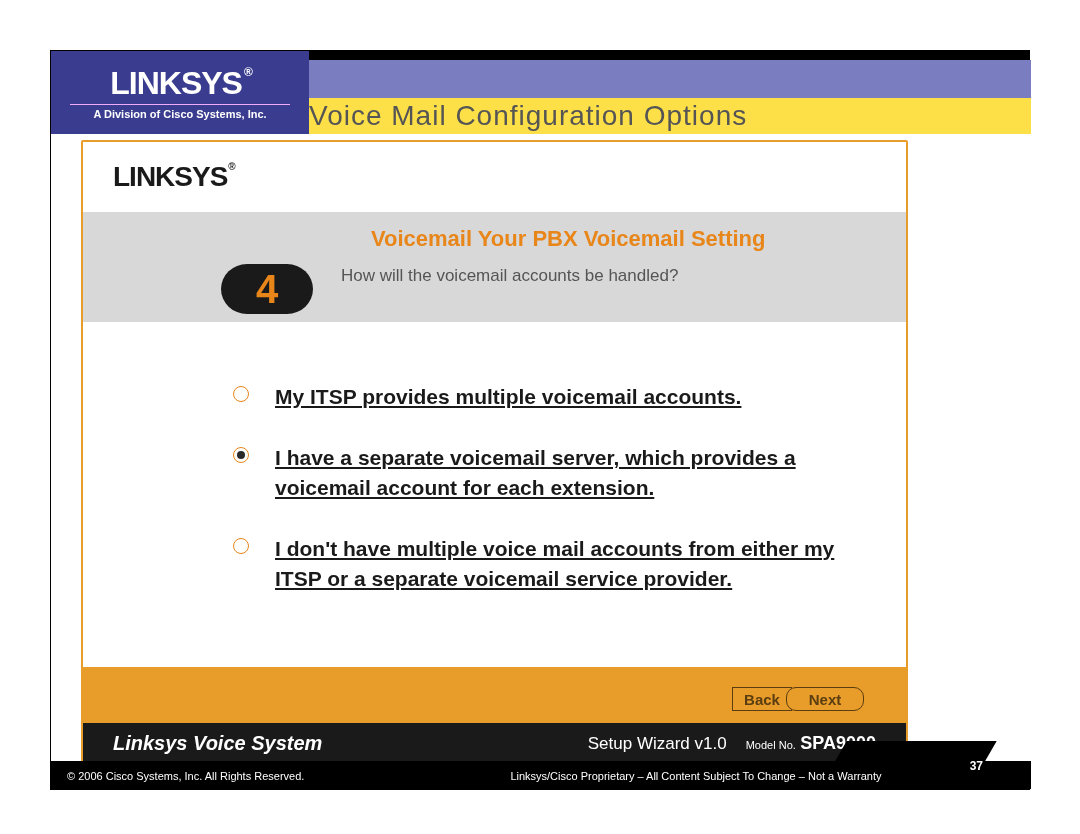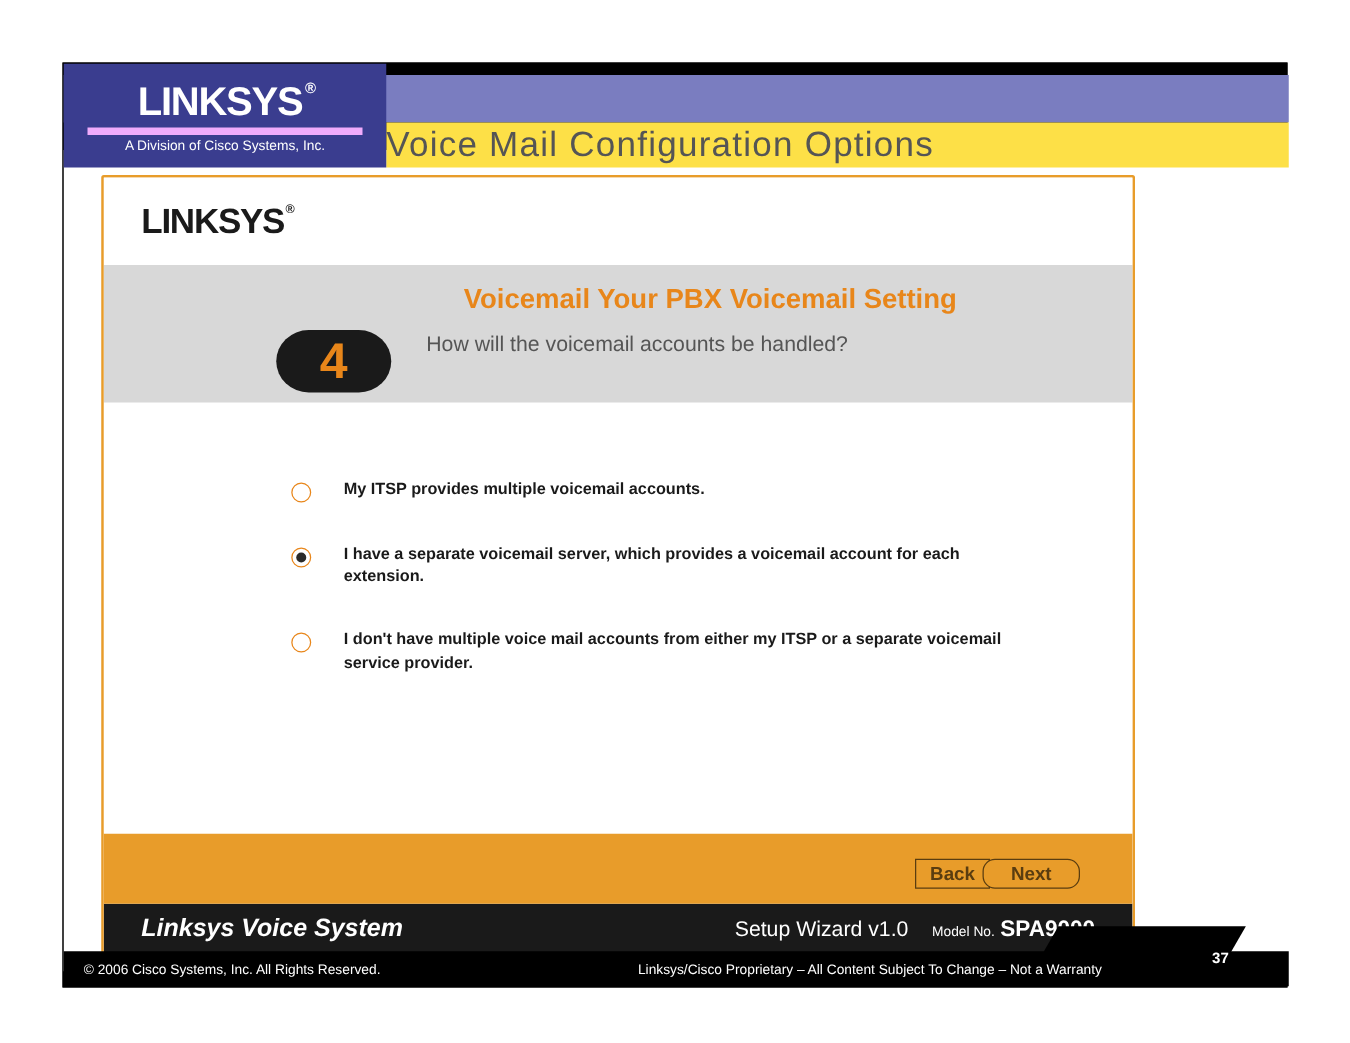--- a/index.html
+++ b/index.html
@@ -2,39 +2,39 @@
 <html><head>
   <meta charset="utf-8">
   <style>
     * { margin: 0; padding: 0; box-sizing: border-box; }
     body { width: 1080px; height: 834px; background: #fff; font-family: Arial, sans-serif; position: relative; }
     .slide { position: absolute; left: 50px; top: 50px; width: 980px; height: 740px; background: #000; border: 1px solid #000; }
     .top-band { position: absolute; left: 0; top: 9px; width: 980px; height: 38px; background: #7a7dc0; }
     .logo-box { position: absolute; left: 0; top: 0; width: 258px; height: 83px; background: #3a3d8f; z-index: 2; display: flex; flex-direction: column; align-items: center; justify-content: center; }
     .logo-text { color: #fff; font-weight: bold; font-size: 32px; letter-spacing: -1px; position: relative; }
     .logo-text .reg { font-size: 12px; position: relative; top: -18px; left: 2px; }
-    .logo-sub { color: #fff; font-size: 11px; border-top: 6px solid #f0abfc; padding-top: 3px; margin-top: 2px; width: 220px; text-align: center; }
+    .logo-sub { color: #fff; font-size: 11px; border-top: 1px solid #f0abfc; padding-top: 3px; margin-top: 2px; width: 220px; text-align: center; font-weight: bold; }
     .title-band { position: absolute; left: 258px; top: 47px; width: 722px; height: 36px; background: #fde047; display: flex; align-items: center; z-index: 1; }
     .title-band span { font-size: 28px; color: #555; letter-spacing: 1px; }
     .white-area { position: absolute; left: 0; top: 69px; width: 980px; height: 657px; background: #fff; }
     .wizard { position: absolute; left: 30px; top: 20px; width: 827px; height: 625px; border: 2px solid #e89c2a; border-radius: 2px; overflow: hidden; }
     .wizard-top { height: 70px; background: #fff; display: flex; align-items: center; padding-left: 30px; }
     .wizard-logo { font-weight: bold; font-size: 28px; letter-spacing: -1px; color: #1a1a1a; }
     .wizard-logo .reg { font-size: 10px; position: relative; top: -16px; left: 1px; }
     .gray-band { background: #d8d8d8; height: 110px; padding: 14px 28px 10px 28px; position: relative; }
     .orange-title { color: #e8861a; font-weight: bold; font-size: 22px; margin-left: 260px; }
     .gray-band .step-row { display: flex; align-items: center; margin-top: 12px; gap: 28px; margin-left: 110px; }
     .step-badge { width: 92px; height: 50px; background: #1a1a1a; border-radius: 26px / 25px; display: flex; align-items: center; justify-content: center; }
     .step-badge span { color: #e8861a; font-size: 40px; font-weight: bold; }
     .question { color: #555; font-size: 17px; margin-top: -26px; }
     .wizard-body { background: #fff; padding: 60px 60px 30px 150px; height: 345px; }
     .radio-row { display: flex; align-items: flex-start; gap: 26px; margin-bottom: 32px; }
     .radio-dot { width: 16px; height: 16px; border: 1.5px solid #e8861a; border-radius: 50%; margin-top: 4px; flex-shrink: 0; position: relative; }
     .radio-dot.selected::after { content: ''; position: absolute; left: 2.5px; top: 2.5px; width: 8px; height: 8px; background: #2a2a2a; border-radius: 50%; }
-    .radio-label { color: #1a1a1a; font-size: 13px; font-weight: bold; line-height: 1.4; max-width: 560px; }
+    .radio-label { color: #1a1a1a; font-size: 21px; font-weight: bold; line-height: 1.4; max-width: 560px; text-decoration: underline; }
     .orange-bar { background: #e89c2a; height: 56px; position: relative; }
     .btn { position: absolute; top: 20px; height: 24px; border: 1px solid #5a3d10; background: #e89c2a; color: #5a3d10; font-weight: bold; font-size: 15px; padding: 0 12px; display: flex; align-items: center; justify-content: center; }
     .btn-back { right: 114px; width: 60px; }
     .btn-next { right: 42px; width: 78px; border-radius: 10px; }
     .black-bar { background: #1a1a1a; height: 40px; display: flex; align-items: center; padding: 0 30px; color: #fff; justify-content: space-between; }
     .lvs { font-weight: bold; font-style: italic; font-size: 20px; }
     .black-right { display: flex; align-items: baseline; gap: 19px; }
     .setup-wiz { font-size: 17px; }
     .model { font-size: 11px; }
     .model-no { font-size: 18px; font-weight: bold; }

